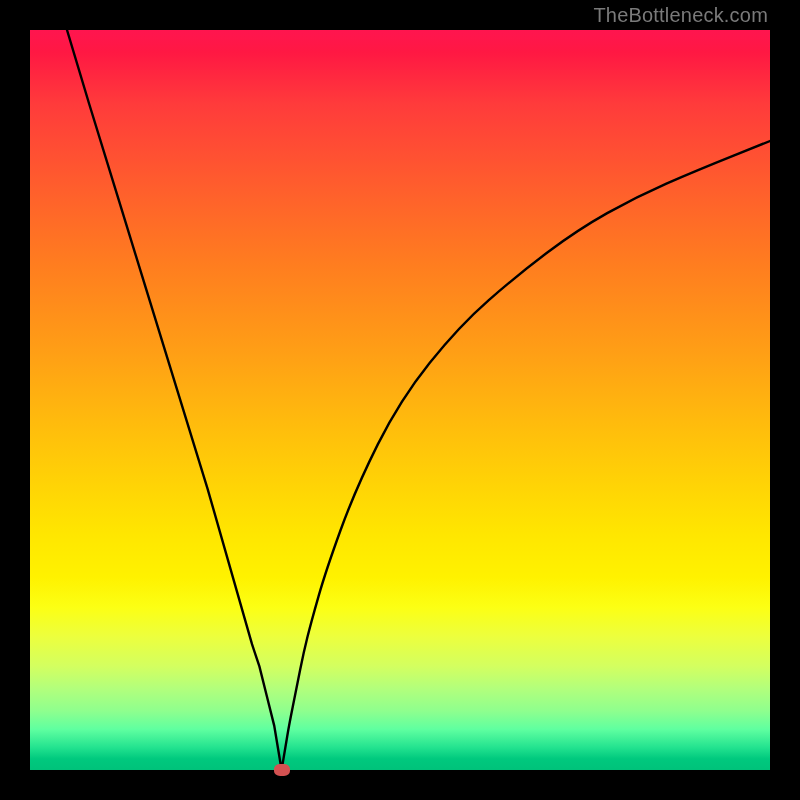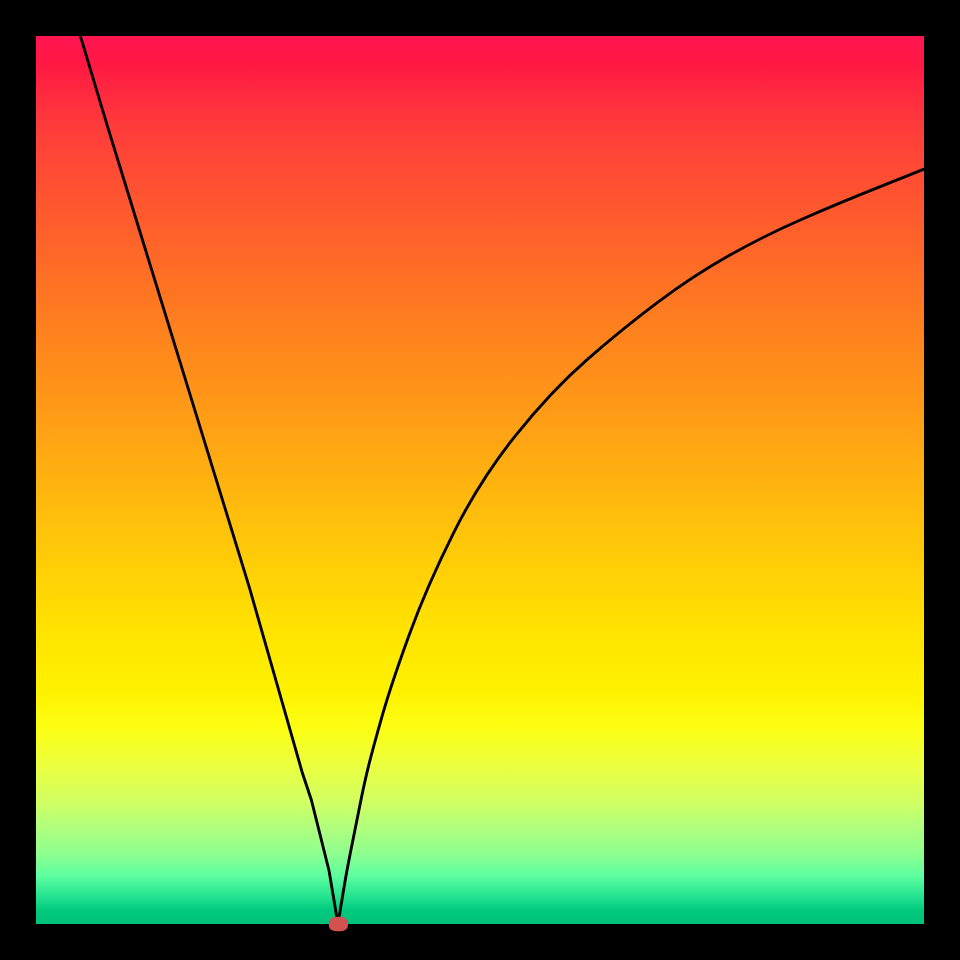--- a/index.html
+++ b/index.html
@@ -75,13 +75,14 @@
 
 <div class="frame">
   <div class="plot-area"></div>
 
   <svg class="curve" viewBox="0 0 740 740" preserveAspectRatio="none">
     <path d="M37.00 0.00 L59.20 74.00 L88.80 170.20 L118.40 266.40 L148.00 362.60 L177.60 458.80 L207.20 562.40 L222.00 614.20 L229.40 636.40 L236.80 666.00 L244.20 695.60 L247.90 717.80 L251.60 740.00 L251.60 740.00 Q251.60 740.00 253.45 728.90 Q255.30 717.80 257.15 706.70 Q259.00 695.60 262.70 677.10 Q266.40 658.60 270.10 640.10 Q273.80 621.60 277.50 606.80 Q281.20 592.00 288.60 566.10 Q296.00 540.20 310.80 499.50 Q325.60 458.80 347.80 414.40 Q370.00 370.00 399.60 333.00 Q429.20 296.00 458.80 270.10 Q488.40 244.20 518.00 222.00 Q547.60 199.80 577.20 183.15 Q606.80 166.50 636.40 153.55 Q666.00 140.60 703.00 125.80 L740.00 111.00 " id="curvePath" fill="none" stroke="#000" stroke-width="2.4" stroke-linecap="round"></path>
   </svg>
 
   <div class="marker" id="marker" style="left: 281.6px; top: 770px;"></div>
 
+  <div class="watermark">TheBottleneck.com</div>
 </div>
 
 </body></html>

